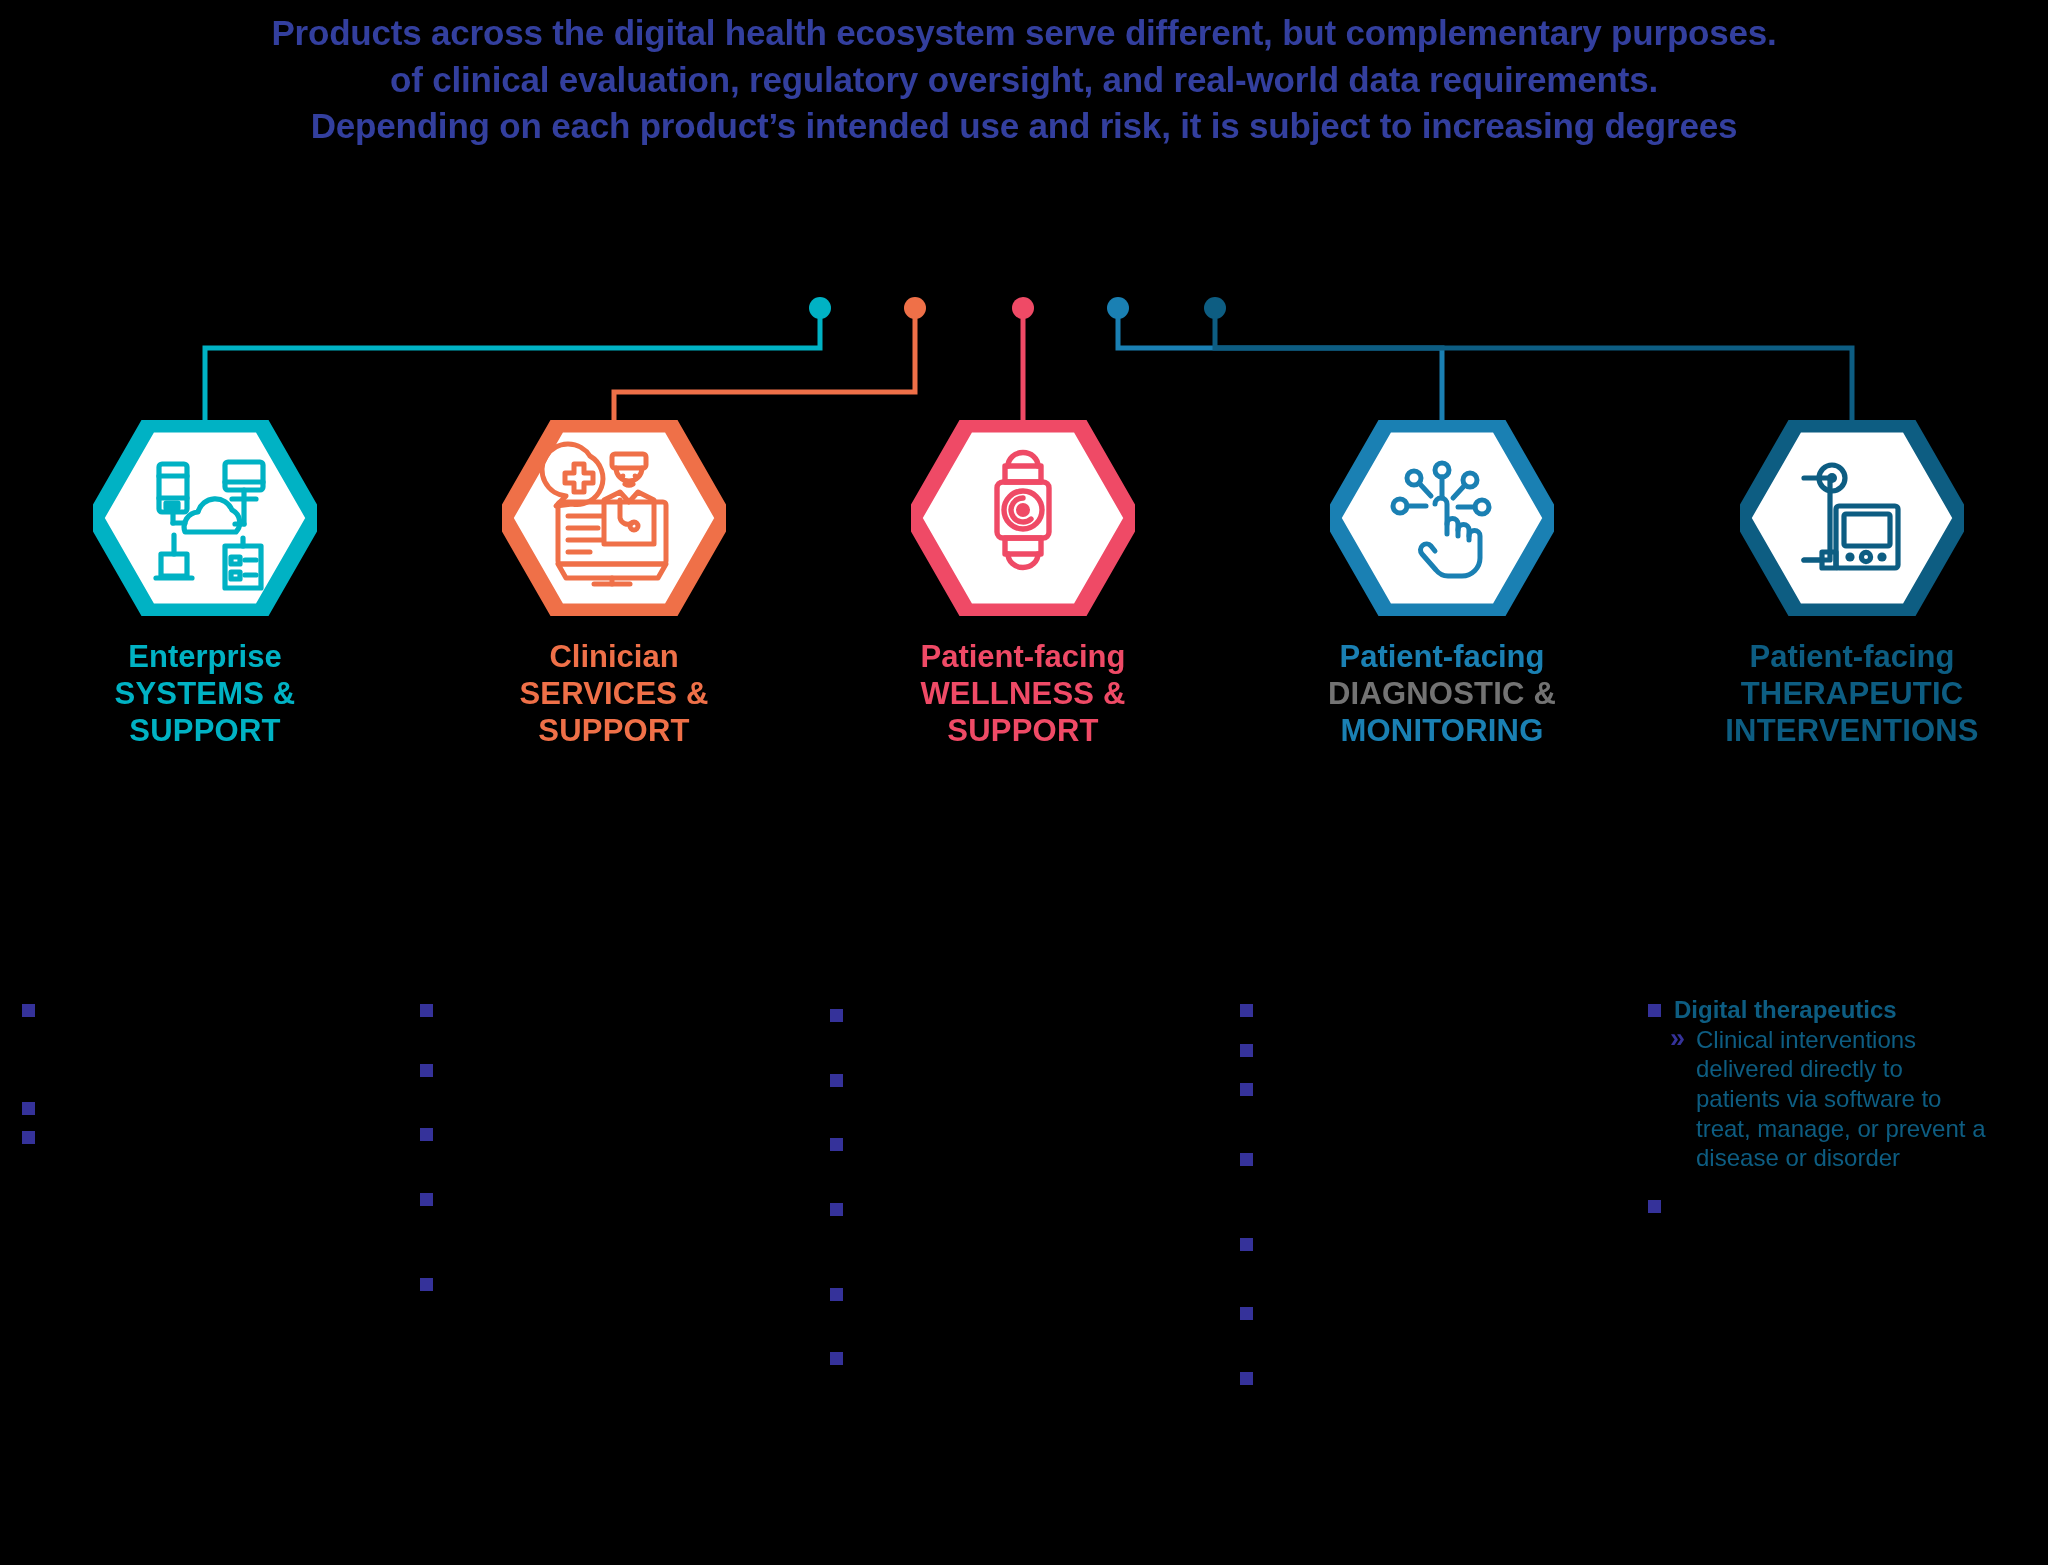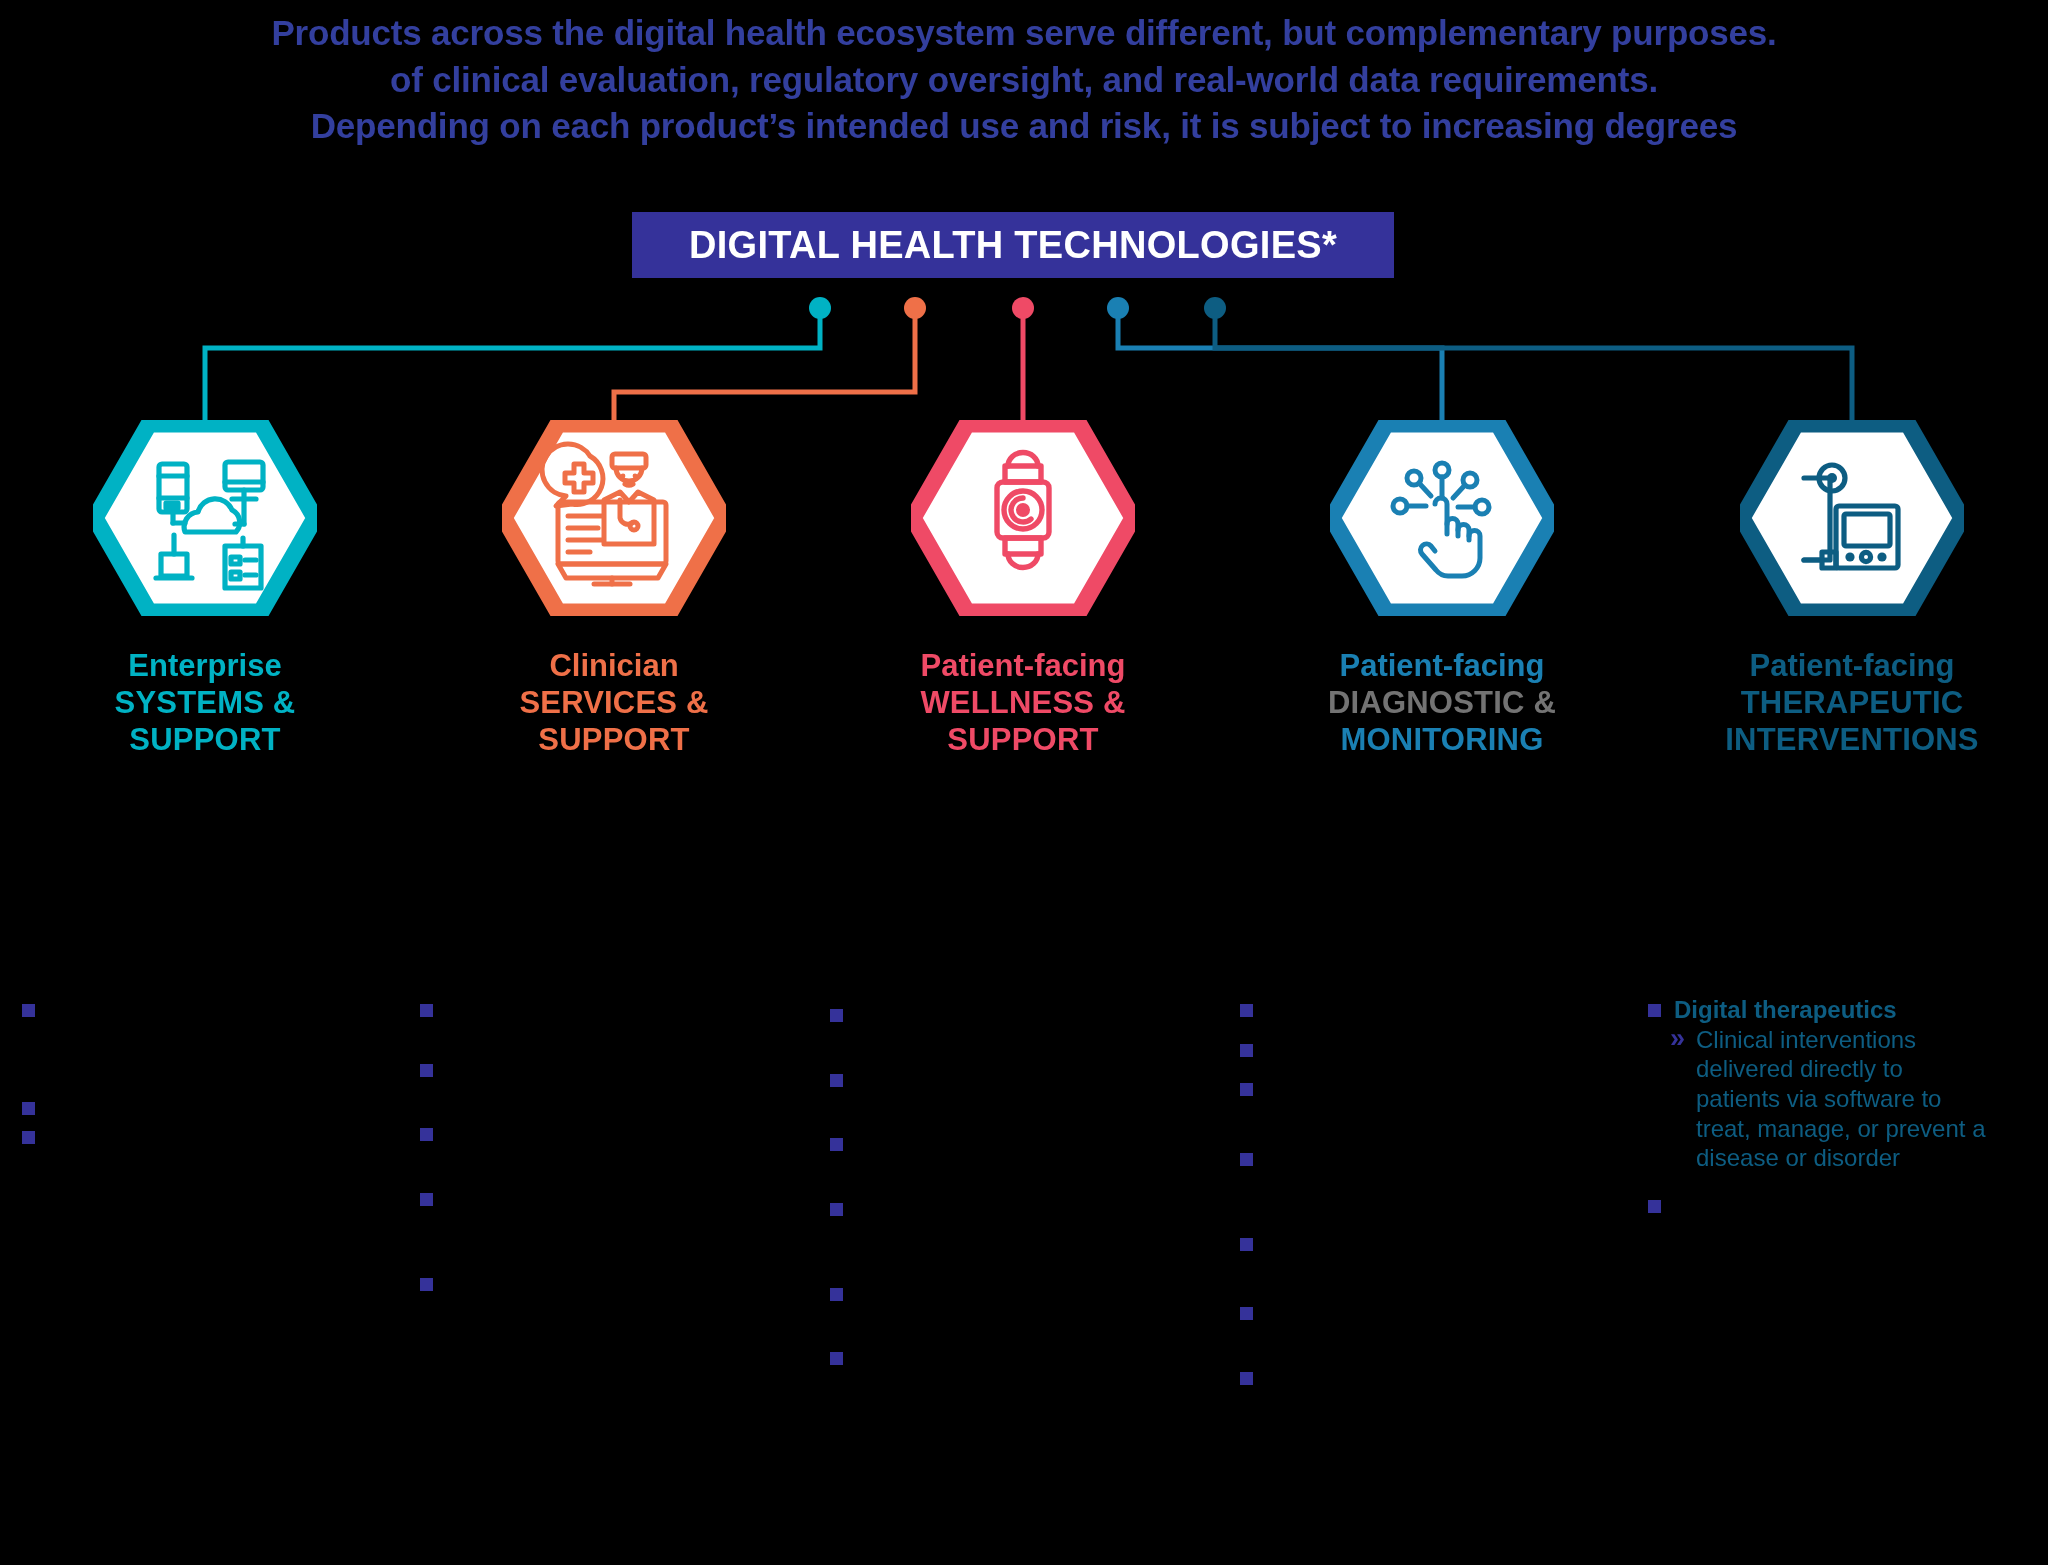--- a/index.html
+++ b/index.html
@@ -51,21 +51,21 @@
     text-align: center;
   }
   .hexwrap {
     position: relative;
     width: 224px; height: 196px;
     margin: 0 auto;
   }
   .hexwrap svg { display:block; width:224px; height:196px; }
 
   .labels {
-    margin-top: 31px;
+    margin-top: 22px;
     line-height: 1.20;
   }
   .labels .l1 {
     display:block;
     font-size: 31px;
     font-weight: bold;
   }
   .labels .l2 {
     display:block;
     font-size: 31px;
@@ -119,23 +119,20 @@
 <body>
 
 <div id="stage">
 
   <div id="heading">
     <span class="hl">Products across the digital health ecosystem serve different, but complementary purposes.</span>
     <span class="hl">of clinical evaluation, regulatory oversight, and real-world data requirements.</span>
     <span class="hl">Depending on each product’s intended use and risk, it is subject to increasing degrees</span>
   </div>
 
-  <div id="title-banner">
-    <span class="txt">DIGITAL HEALTH TECHNOLOGIES*</span>
-  </div>
 
   <svg id="connectors" viewBox="0 0 2048 1565" xmlns="http://www.w3.org/2000/svg">
 
     <g fill="none" stroke-width="5" stroke-linecap="butt">
 
       <path d="M820,302 L820,348 L205,348 L205,430" stroke="#00b2c4"></path>
 
       <path d="M915,302 L915,392 L614,392 L614,430" stroke="#ef7048"></path>
 
       <path d="M1023,302 L1023,430" stroke="#ef4a66"></path>

